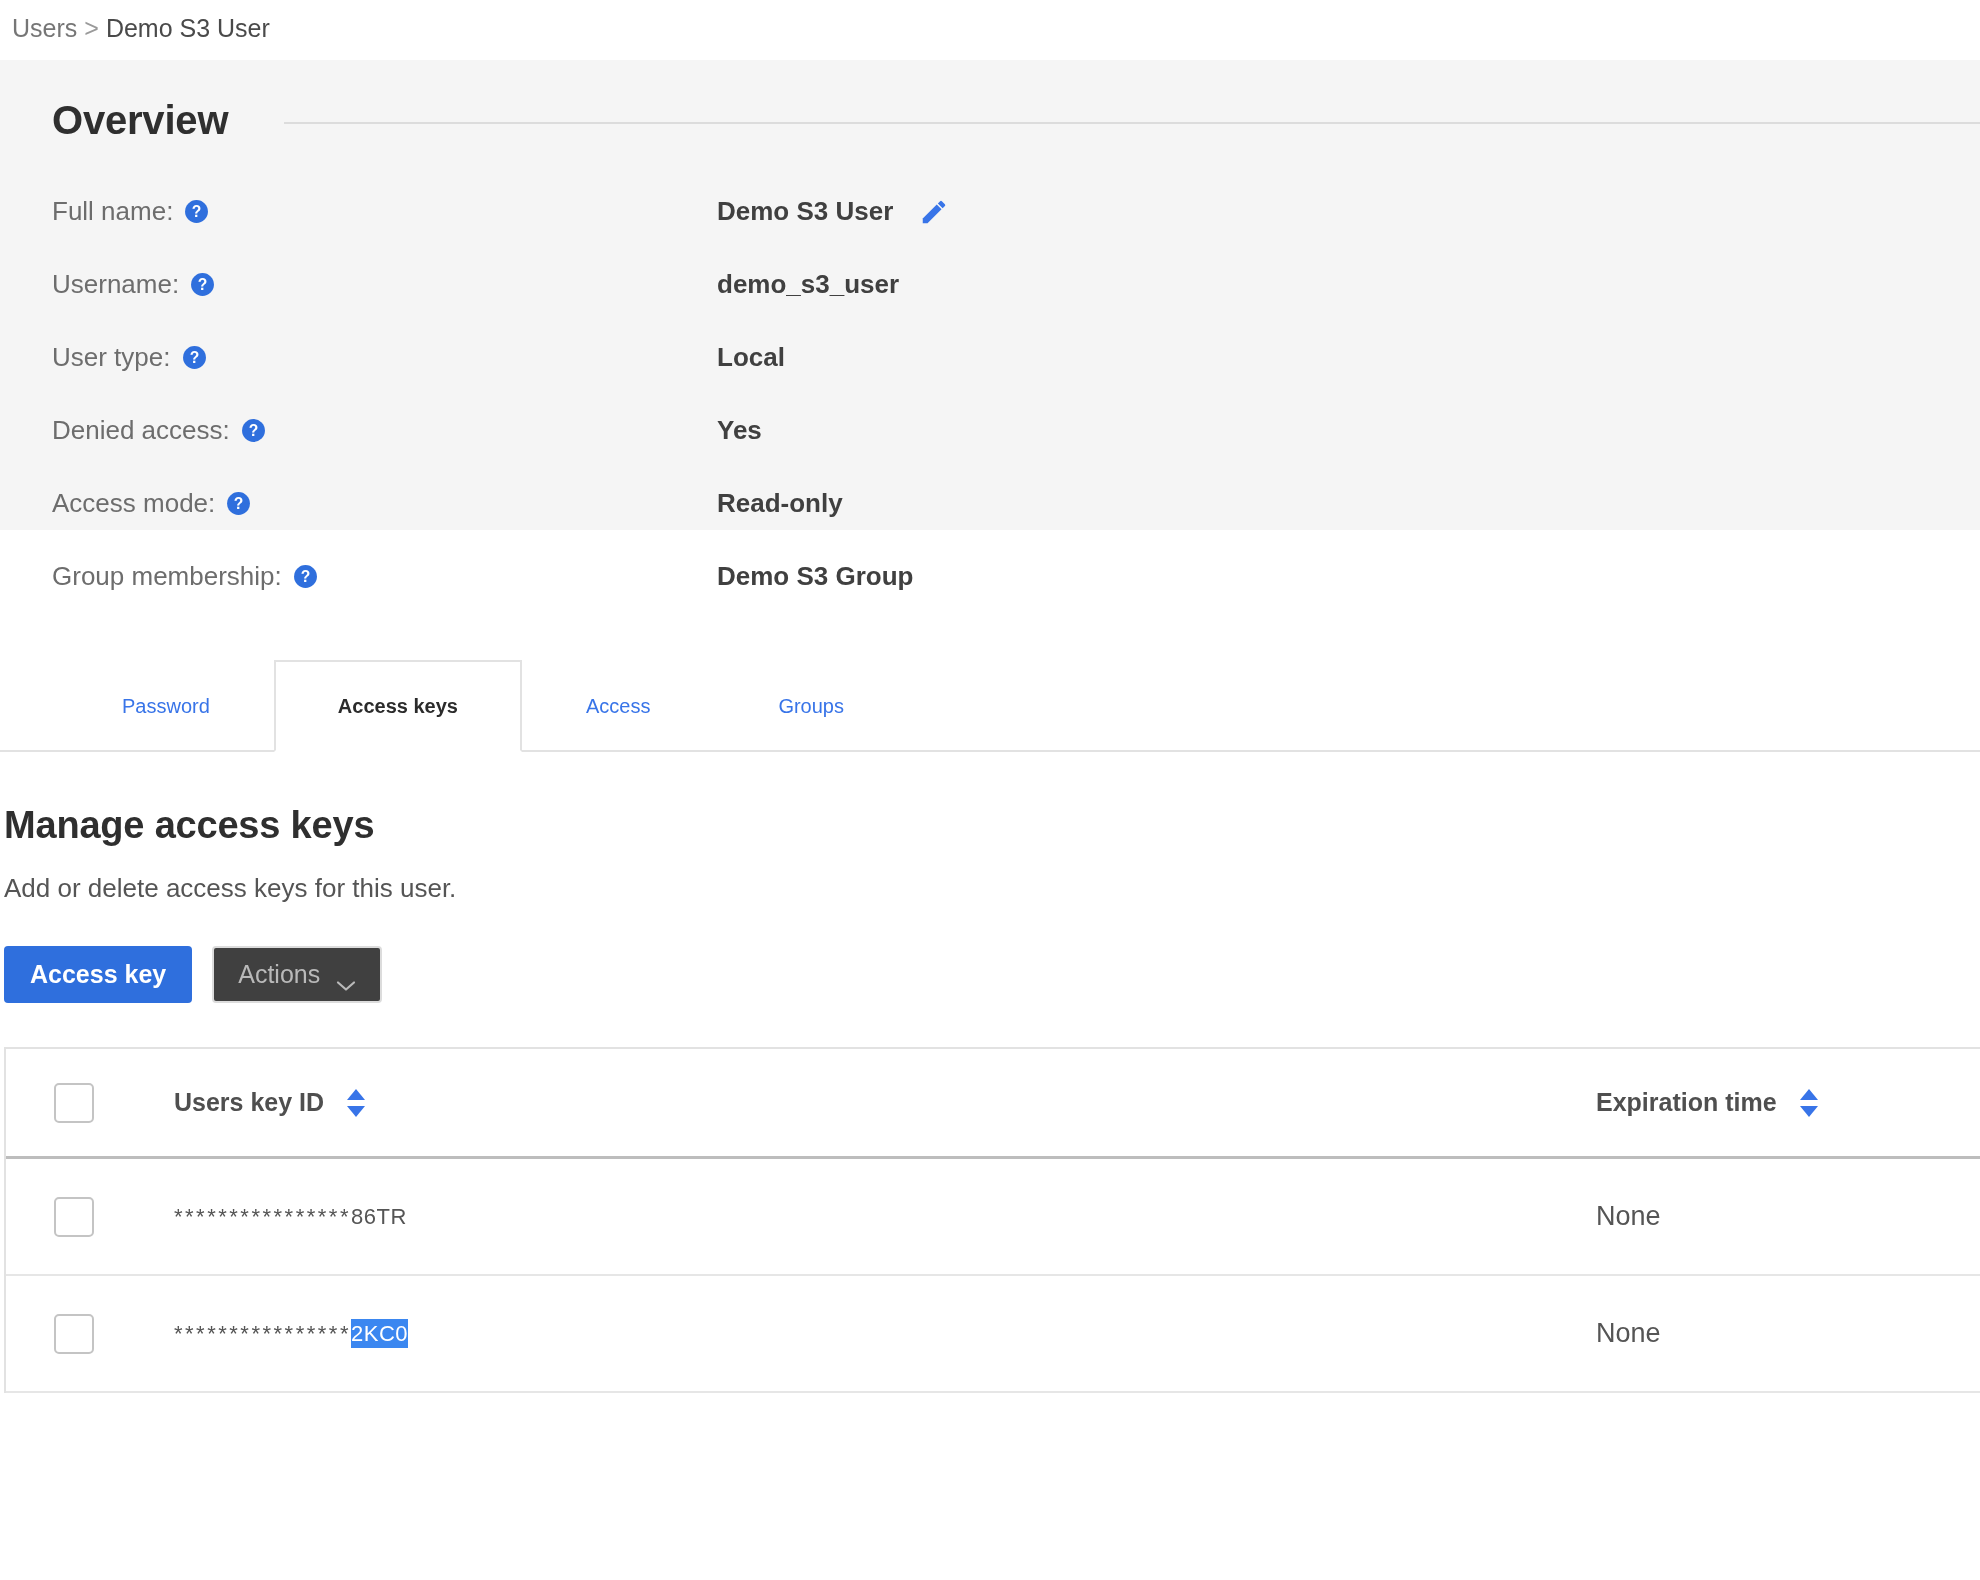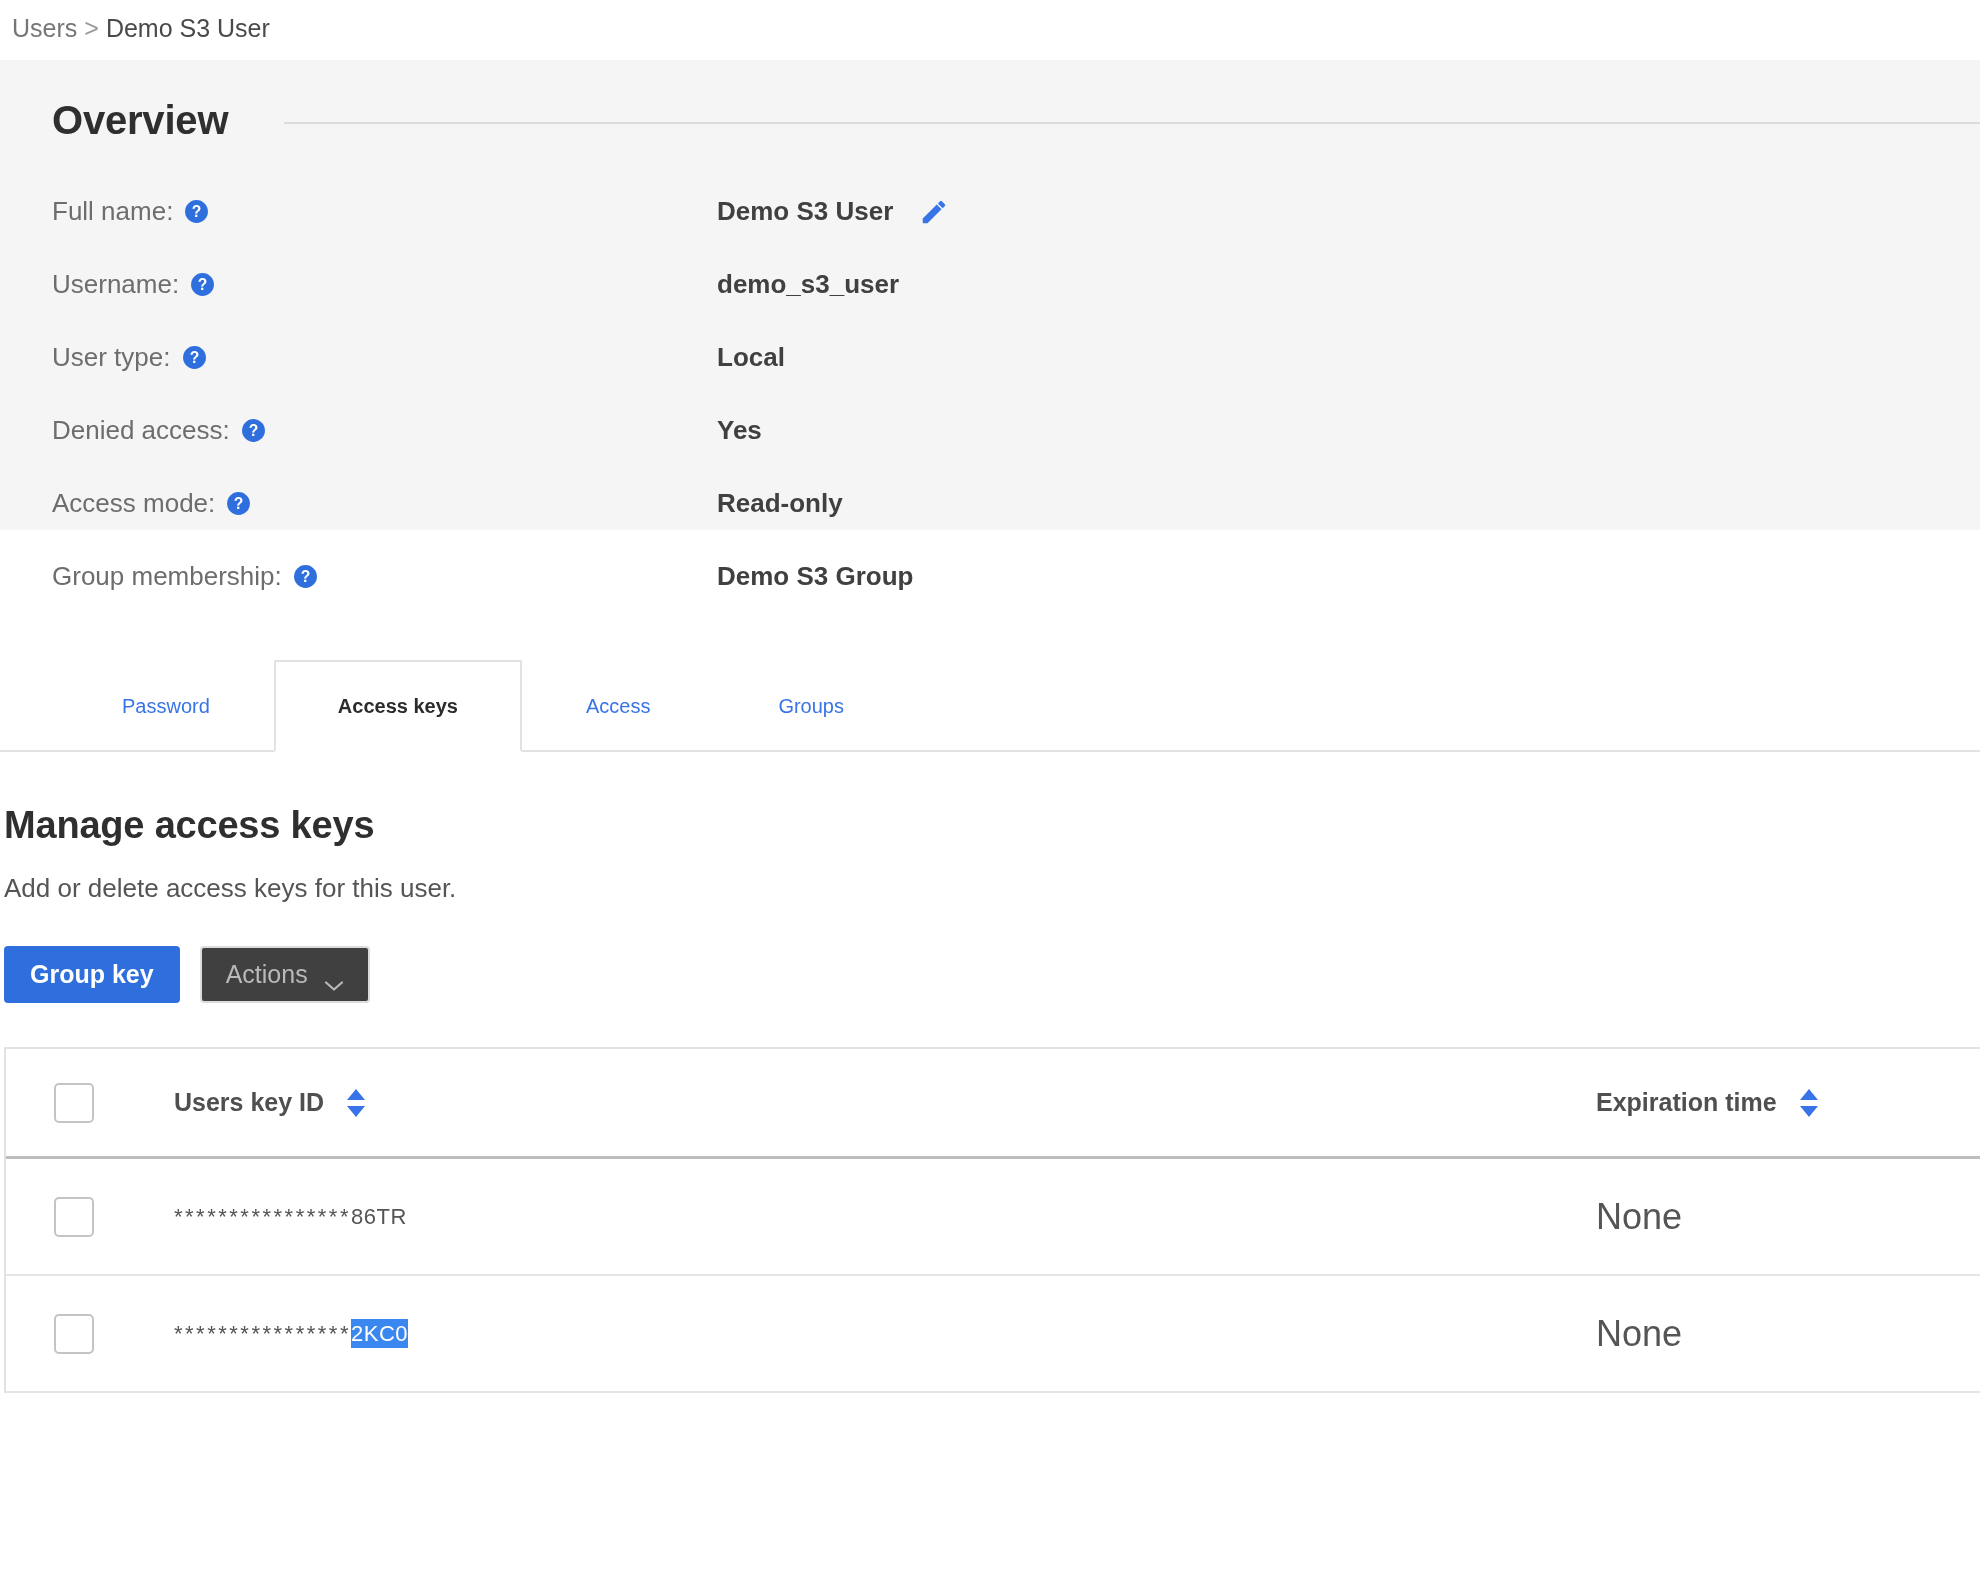--- a/index.html
+++ b/index.html
@@ -285,21 +285,21 @@
     color: #555555;
     letter-spacing: 2.5px;
   }
   .key-sel {
     background: #3b87f0;
     color: #ffffff;
     letter-spacing: 0.5px;
     padding: 2px 0;
   }
   .exp-text {
-    font-size: 36px;
+    font-size: 27px;
     color: #555555;
     white-space: nowrap;
   }
 </style>
 </head>
 <body>
 
 <div class="breadcrumb">
   <span>Users</span><span class="crumb-sep">&gt;</span><span class="crumb-current">Demo S3 User</span>
 </div>
@@ -420,21 +420,21 @@
     <div class="tab">Access</div>
     <div class="tab">Groups</div>
   </div>
 </div>
 
 <div class="manage">
   <div class="manage-title">Manage access keys</div>
   <div class="manage-sub">Add or delete access keys for this user.</div>
 
   <div class="btn-row">
-    <button class="btn-primary">Group key</button>
+    <button class="btn-primary">Access key</button>
     <div class="btn-disabled">
       <span>Actions</span>
       <span class="chev">
         <svg viewBox="0 0 20 12" width="20" height="12">
             <path d="M2 2.5 L10 9.5 L18 2.5" fill="none" stroke="#b9b9b9" stroke-width="2.2" stroke-linecap="round" stroke-linejoin="round"></path>
           </svg>
       </span>
     </div>
   </div>
 

